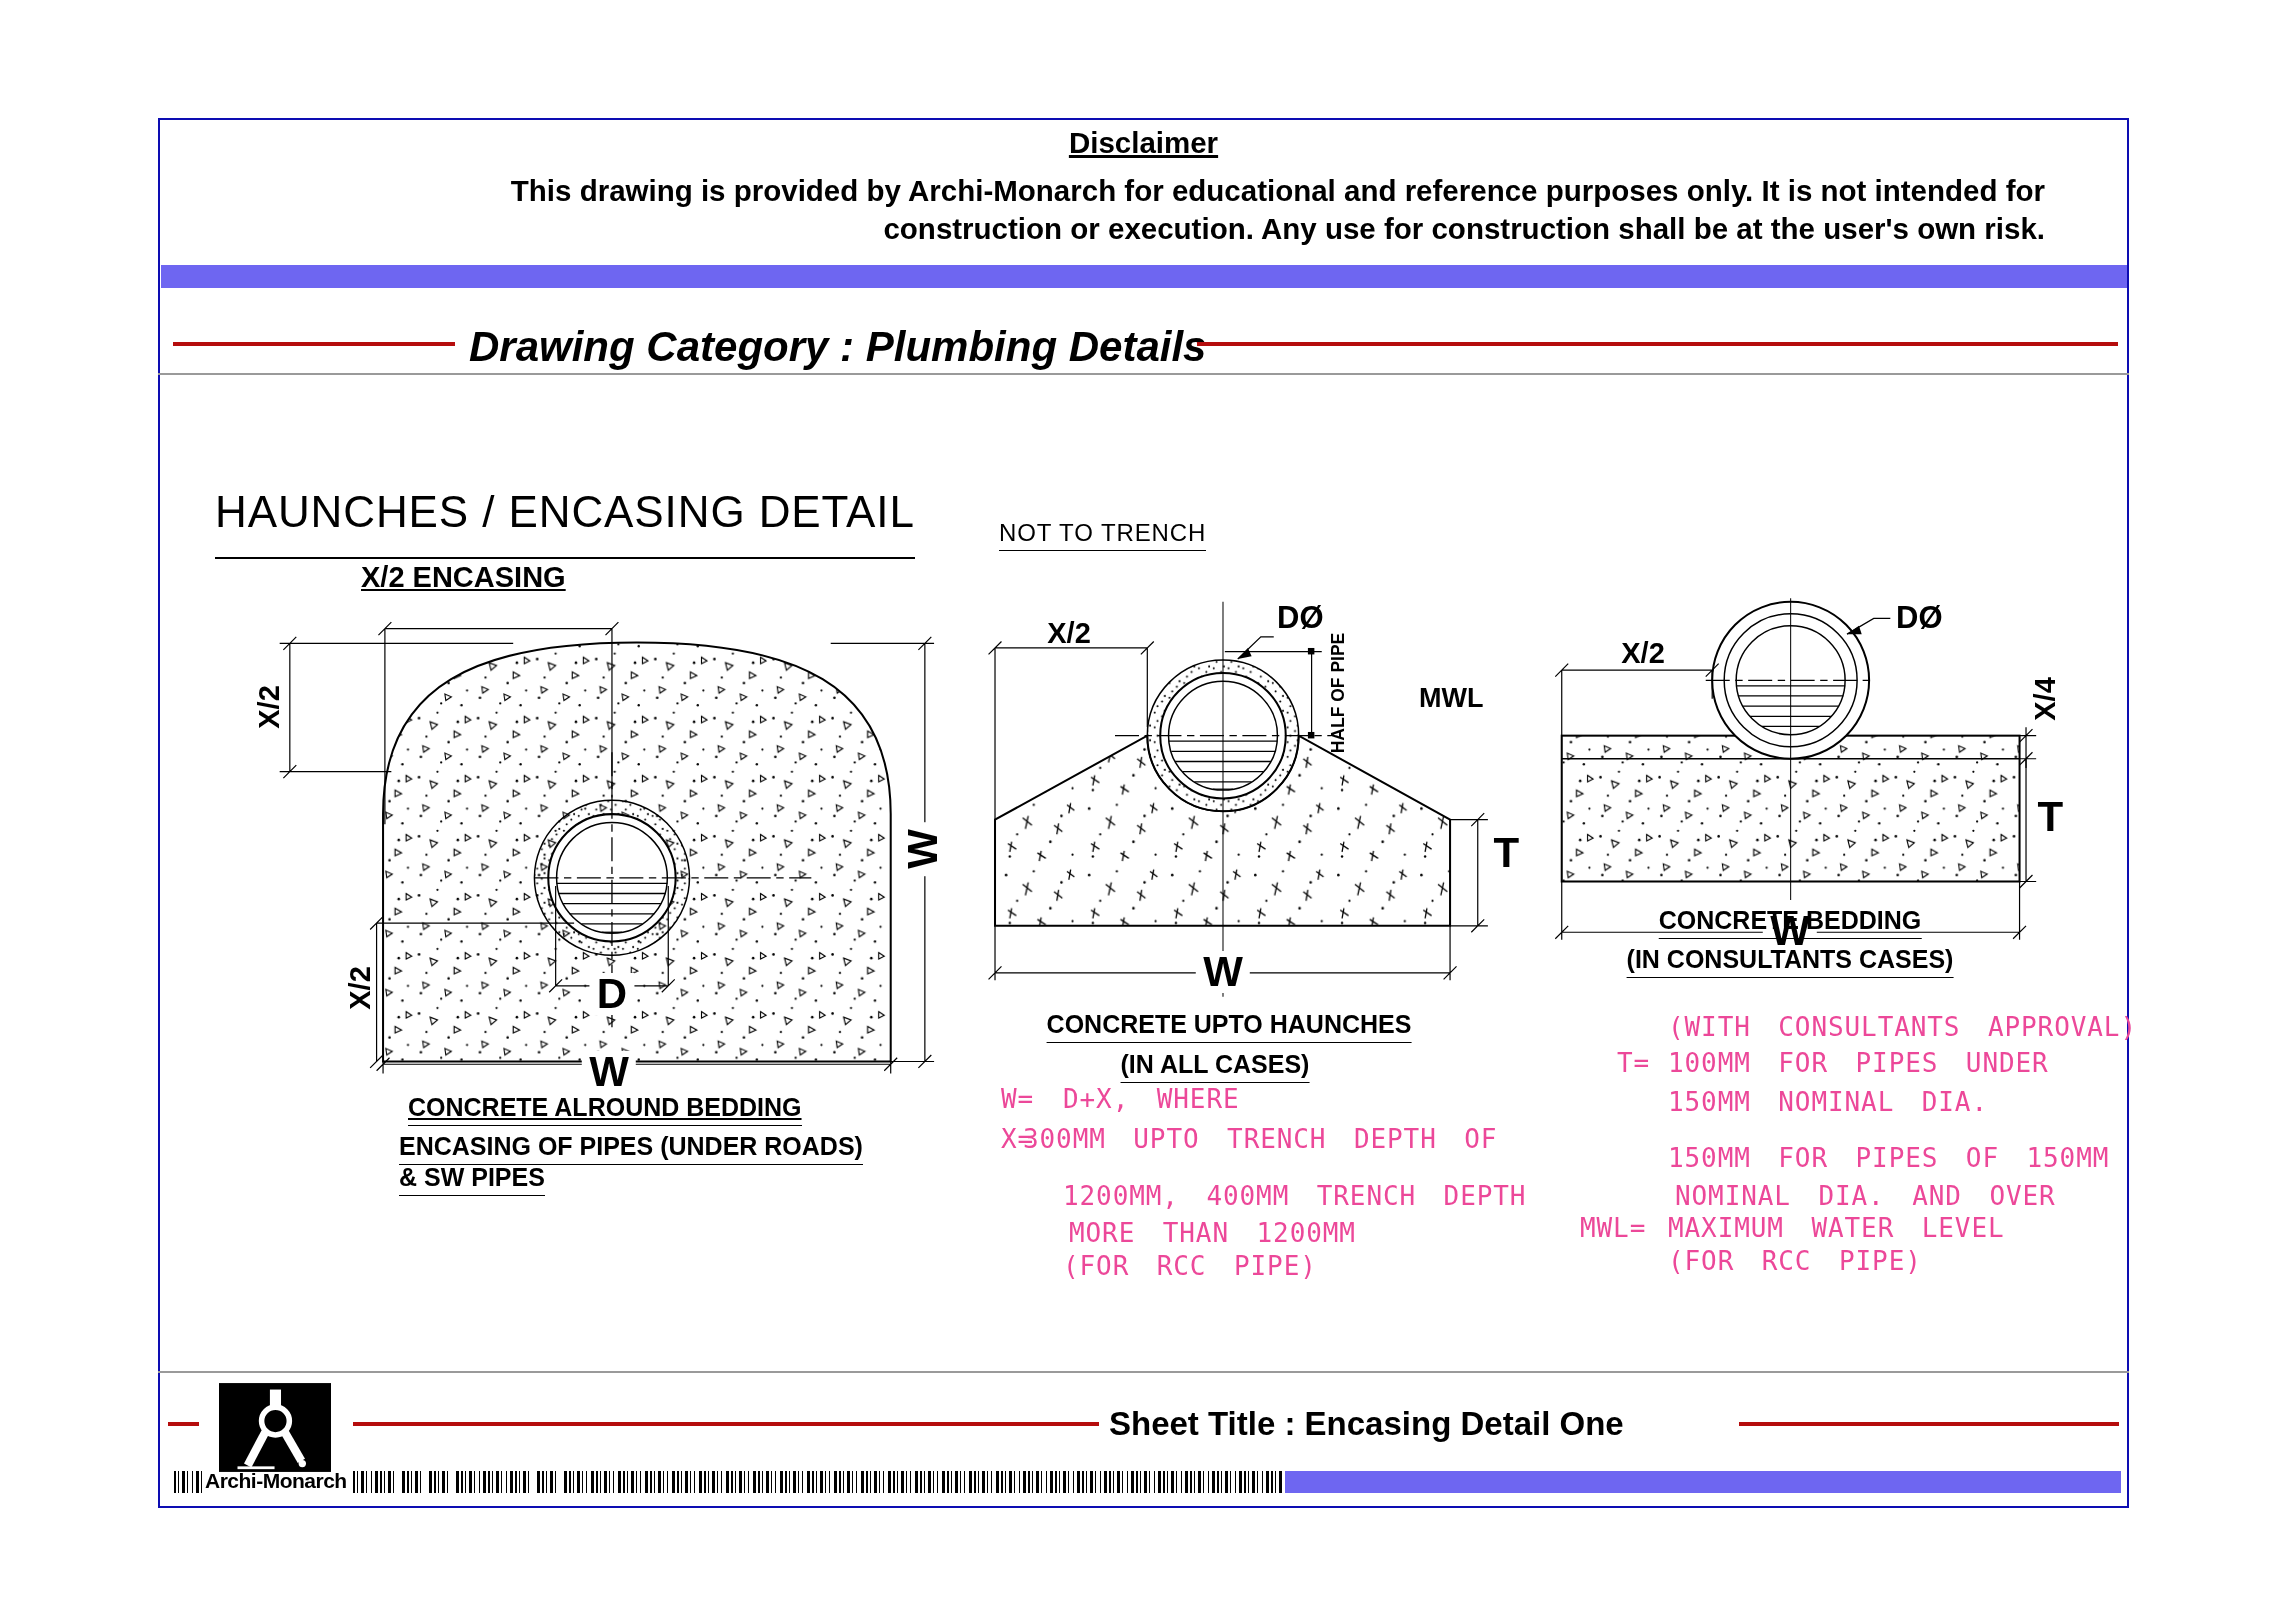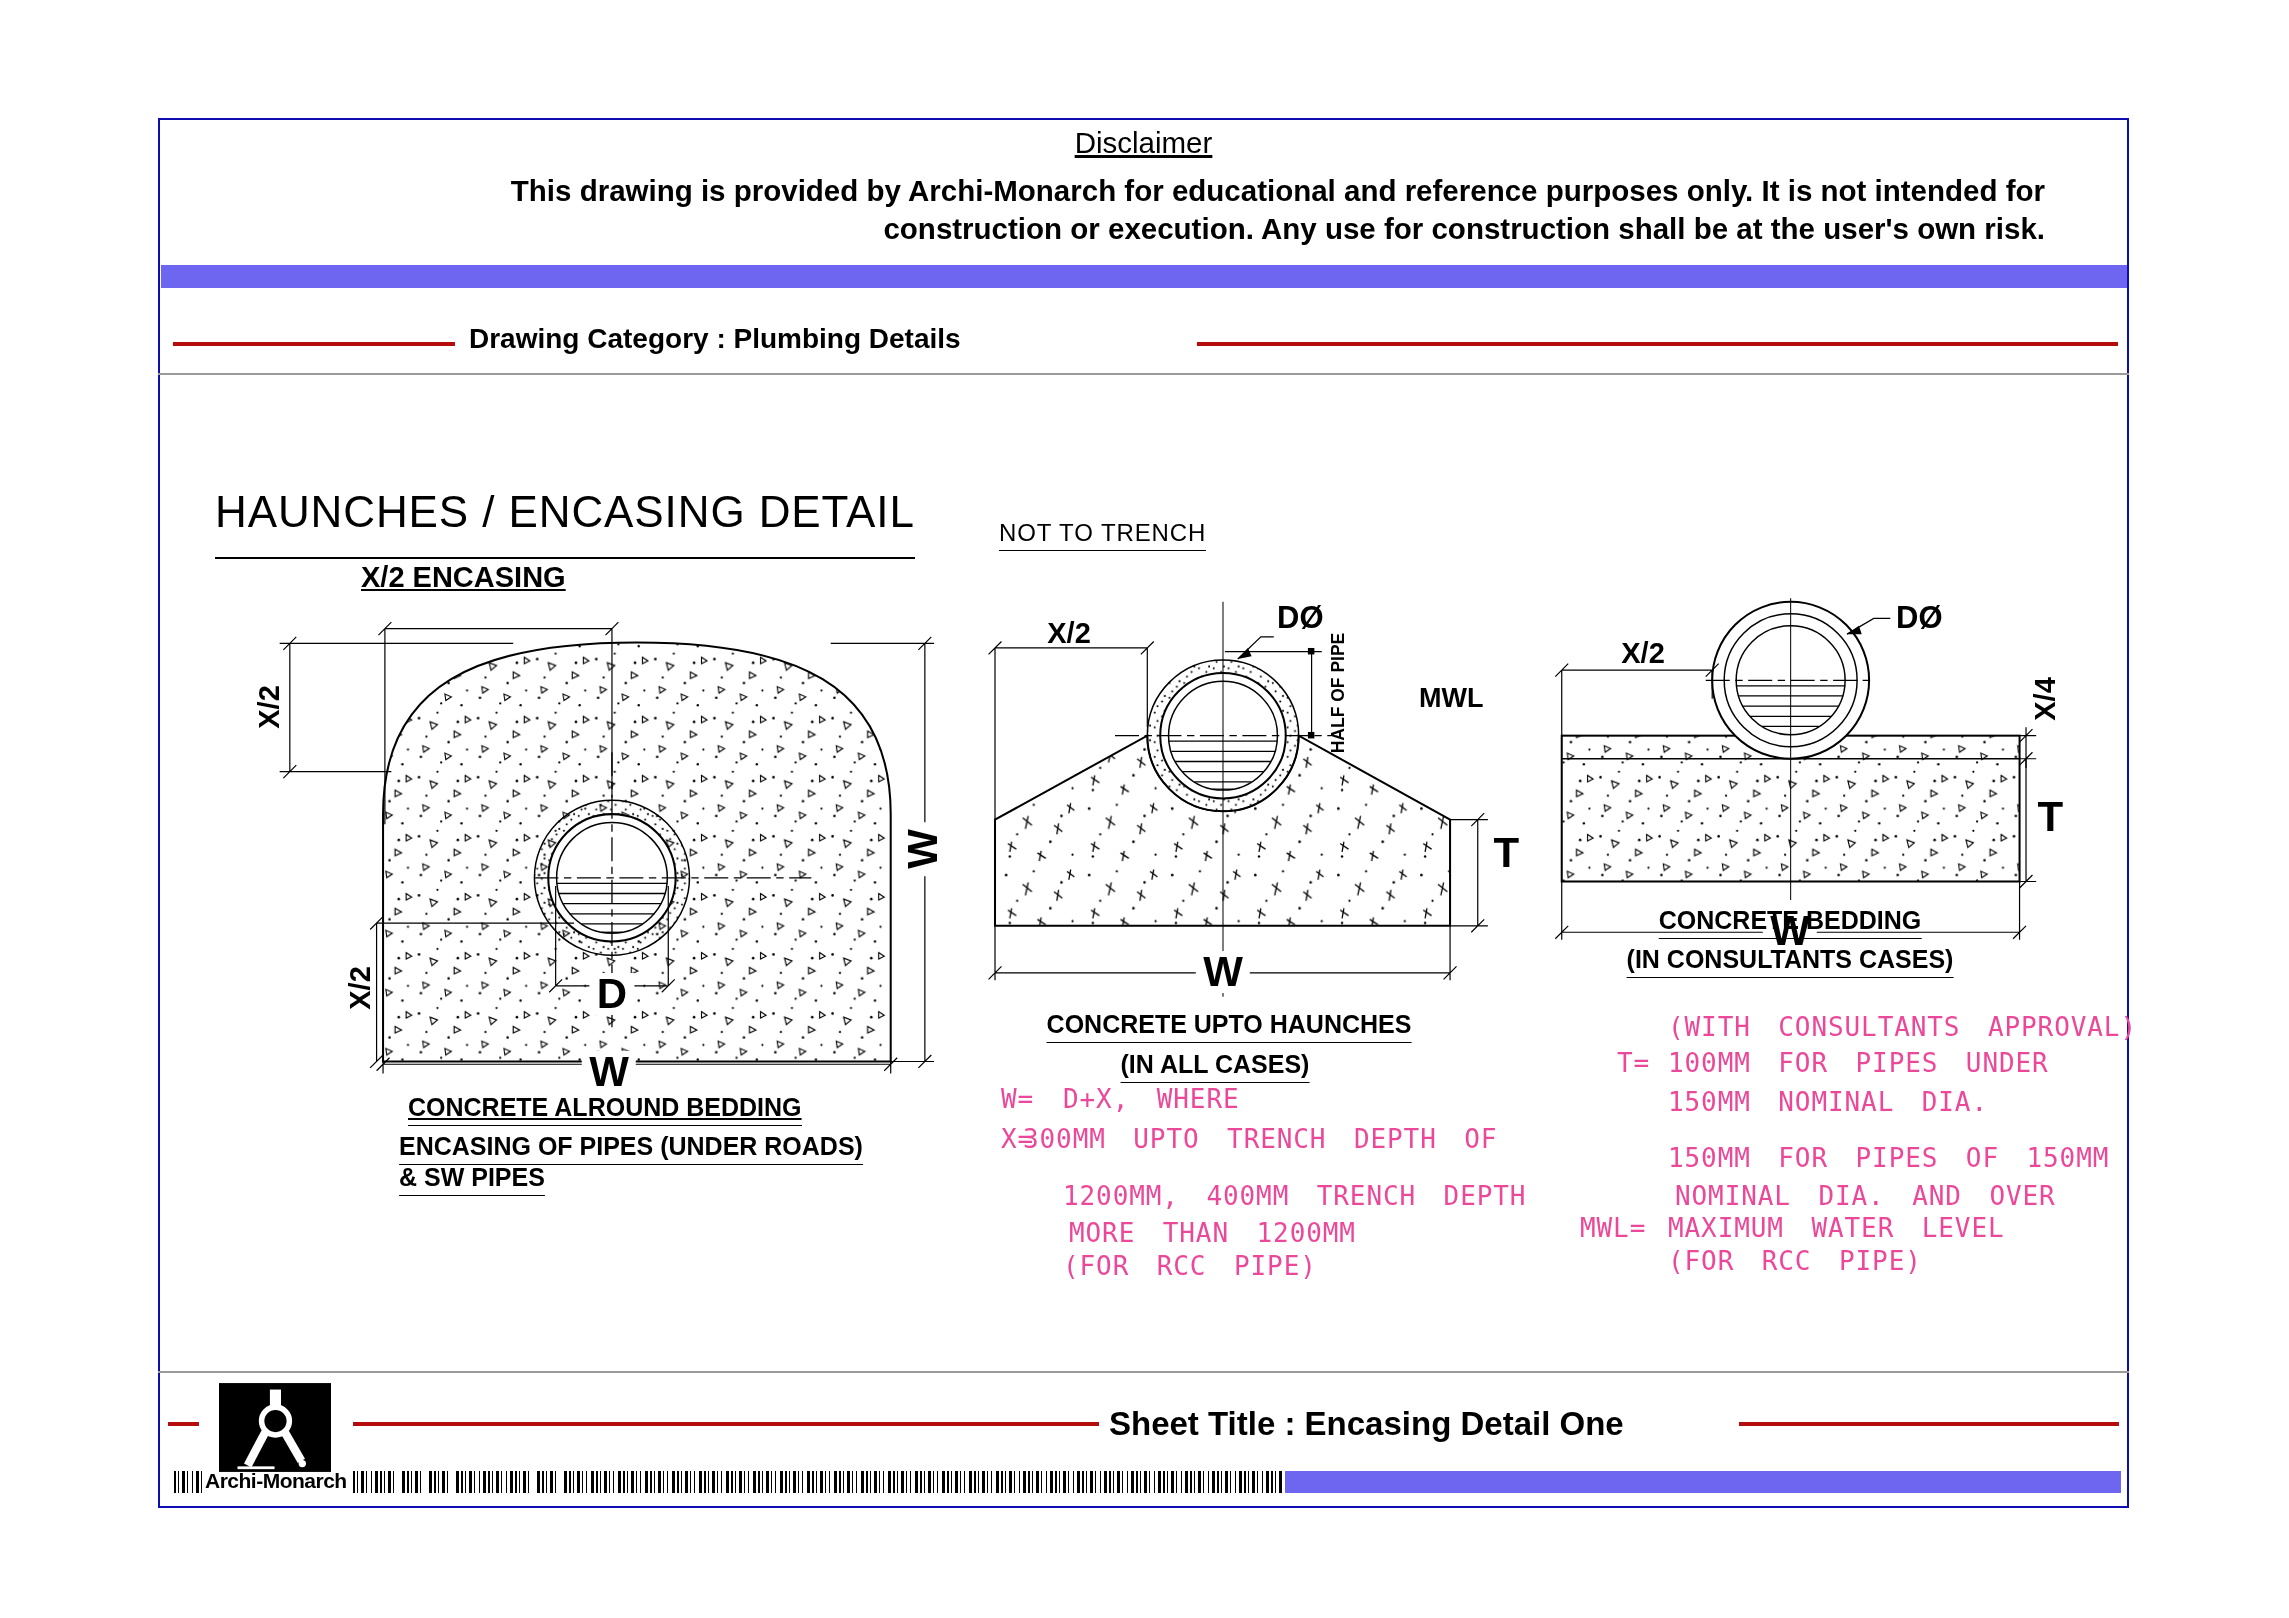--- a/index.html
+++ b/index.html
@@ -7,24 +7,24 @@
         font-family:"Liberation Sans",sans-serif;color:#000;}
   .abs{position:absolute;}
   .nw{white-space:nowrap;}
   .ctr{transform:translate(-50%,-50%);}
   .ctrx{transform:translate(-50%,0);}
   .rot{transform:translate(-50%,-50%) rotate(-90deg);}
   #frame{left:158px;top:118px;width:1971px;height:1390px;border:2.8px solid #0d0db2;box-sizing:border-box;}
   .bluebar{background:#6e66f1;}
   .redline{background:#b50d0d;height:3.7px;}
   .grayline{background:#9a9a9a;height:1.8px;}
-  .disc-title{left:158px;top:126px;width:1971px;text-align:center;font-size:29.5px;font-weight:normal;
+  .disc-title{left:158px;top:126px;width:1971px;text-align:center;font-size:29.5px;font-weight:bold;
               text-decoration:underline;text-decoration-thickness:2.8px;}
   .disc-line{left:158px;width:1887px;text-align:right;font-size:29.5px;font-weight:bold;}
-  .cat-text{font-size:28px;font-weight:bold;}
+  .cat-text{font-size:42px;font-weight:bold;font-style:italic;}
   .main-title{font-size:44px;letter-spacing:0.9px;border-bottom:2.8px solid #000;padding-bottom:20px;}
   .scale-note{font-size:24px;letter-spacing:0.9px;border-bottom:1.8px solid #000;padding-bottom:2.8px;}
   .dim{font-size:29px;font-weight:bold;}
   .dimbig{font-size:42px;font-weight:bold;background:#fff;padding:0 7.4px;line-height:1;}
   .dimsm{font-size:17.5px;font-weight:bold;letter-spacing:0px;}
   .cap{font-size:25px;font-weight:bold;border-bottom:1.8px solid #000;padding-bottom:2.8px;}
   .cad{font-family:"DejaVu Sans Mono","Liberation Mono",monospace;font-size:26px;letter-spacing:0.9px;
        word-spacing:11px;color:#ec4899;}
   .barcode{background:repeating-linear-gradient(90deg,
       #000 0,#000 1.8px,#fff 1.8px,#fff 3.7px,#000 3.7px,#000 4.6px,#fff 4.6px,#fff 8.3px,

